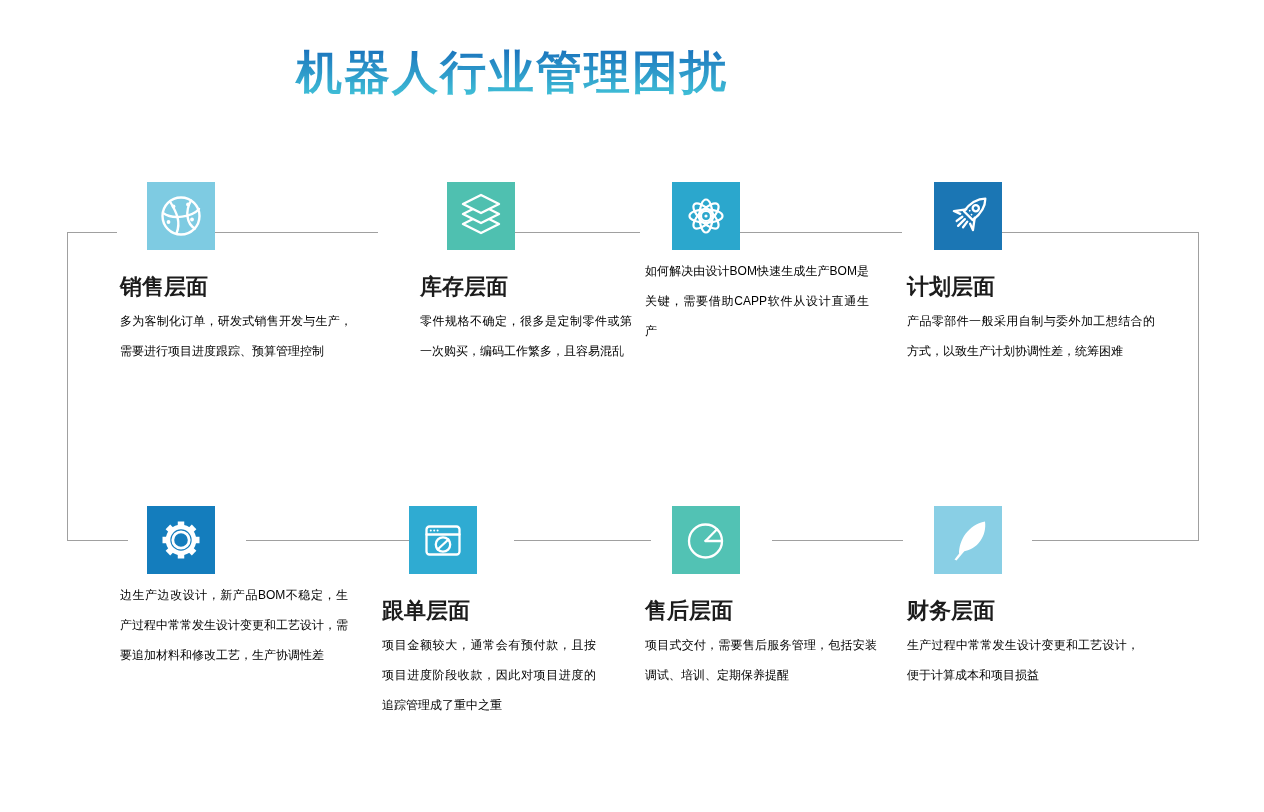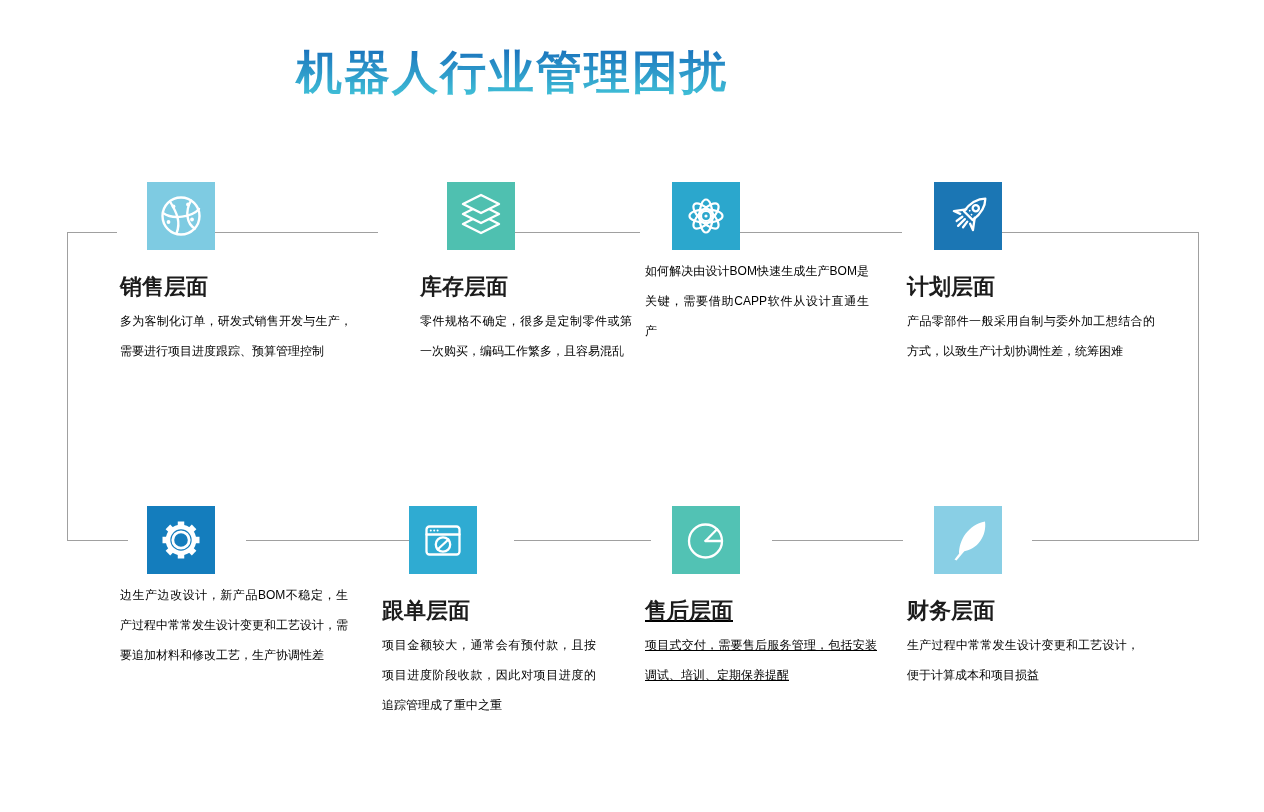--- a/index.html
+++ b/index.html
@@ -165,21 +165,21 @@
         <circle cx="28.6" cy="24.5" r="1" fill="#fff" stroke="none"></circle>
         <circle cx="34" cy="38.5" r="7.2"></circle>
         <path d="M28.6 43.5 L39.4 33.5"></path>
       </svg>
     </span>
   </div>
   <h3>跟单层面</h3>
   <p>项目金额较大，通常会有预付款，且按项目进度阶段收款，因此对项目进度的追踪管理成了重中之重</p>
 </div>
 
-<div class="card r2 c3" style="width:232px;text-decoration:underline;">
+<div class="card r2 c3" style="width:232px;">
   <div class="iconbox" style="background: rgb(82, 194, 180); color: rgb(82, 194, 180);">
     <span>
       <svg width="68" height="68" viewBox="0 0 68 68" fill="none" stroke="#fff" stroke-width="2.3" stroke-linecap="round">
         <circle cx="33.5" cy="35" r="16.5"></circle>
         <path d="M33.5 35 L45 23.2"></path>
         <path d="M33.5 35 L50 35"></path>
       </svg>
     </span>
   </div>
   <h3>售后层面</h3>

